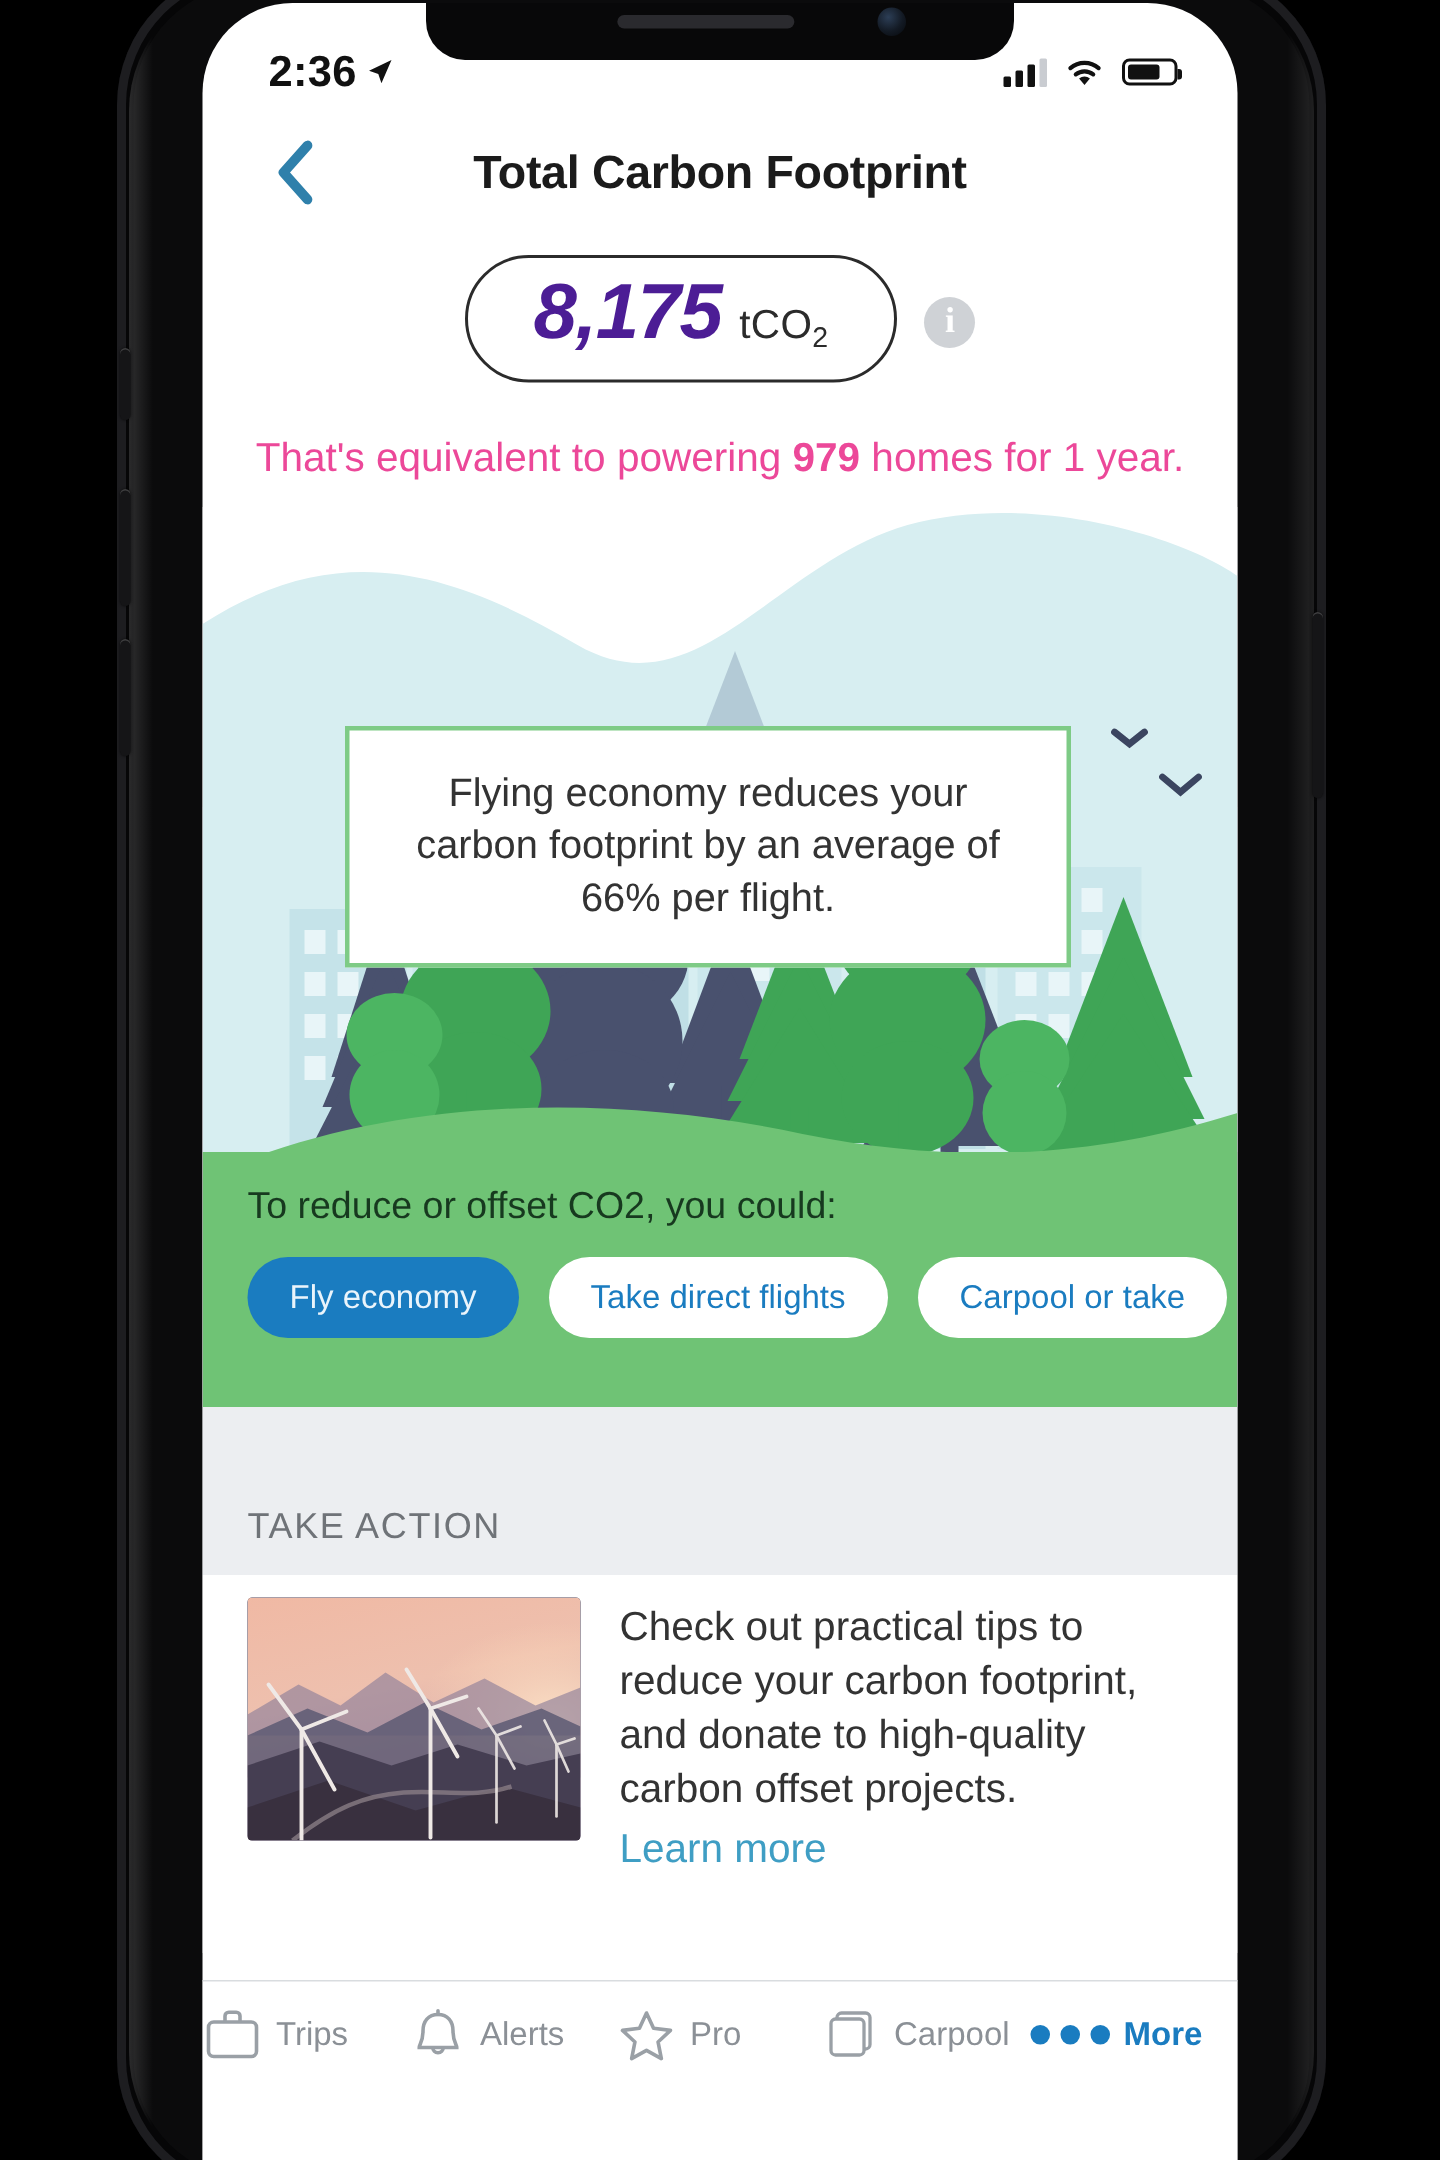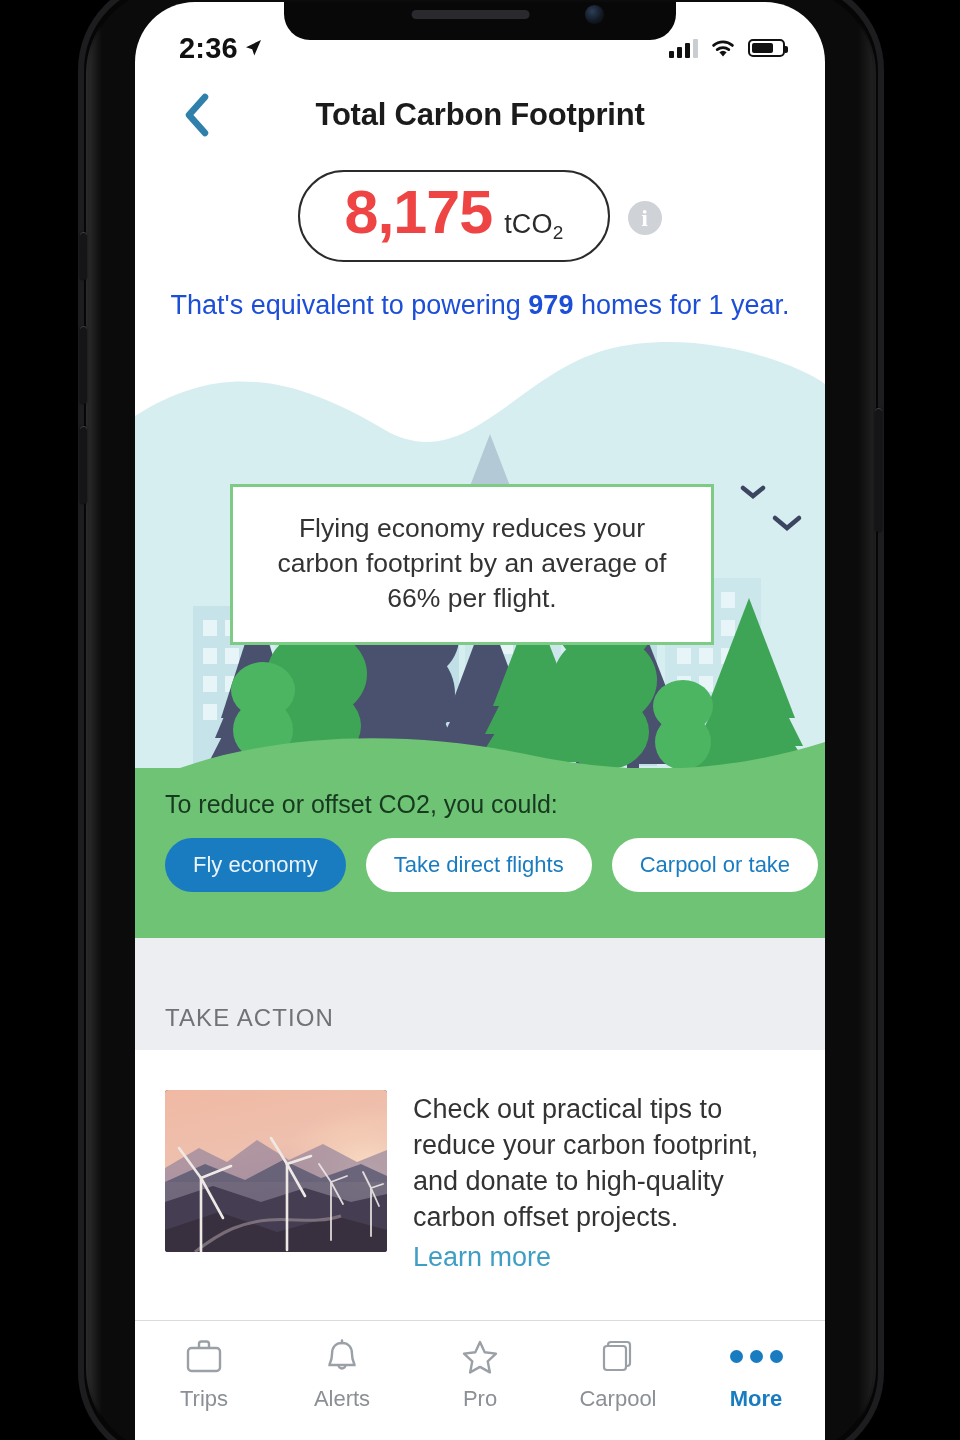--- a/index.html
+++ b/index.html
@@ -109,34 +109,34 @@
   
   .total-row {
     position: absolute; top: 168px; left: 0; width: 100%;
     display: flex; align-items: center; justify-content: center; gap: 18px; z-index: 25;
   }
   .total-pill {
     display: flex; align-items: baseline; gap: 12px;
     border: 2.6px solid #2b2b2b; border-radius: 58px;
     padding: 10px 44px 16px 44px; background: #fff;
   }
-  .total-value { font-size: 61px; font-weight: bold; color: #ef4444; letter-spacing: -1px; line-height: 1; }
+  .total-value { font-size: 52px; font-weight: bold; color: #4c1d95; letter-spacing: -1px; line-height: 1; font-style: italic; }
   .total-unit  { font-size: 27px; color: #2b2b2b; letter-spacing: .2px; }
   .total-unit sub { font-size: 19px; }
   .info-icon {
     width: 34px; height: 34px; border-radius: 50%;
     background: #cfd2d6; color: #fff;
     display: flex; align-items: center; justify-content: center;
     font-size: 24px; font-weight: bold; font-family: "Liberation Serif", serif;
     align-self: center; margin-top: 4px;
   }
 
   .equiv {
     position: absolute; top: 288px; left: 0; width: 100%;
-    text-align: center; font-size: 27px; color: #1d4ed8;
+    text-align: center; font-size: 27px; color: #ec4899;
   }
   .equiv b { font-weight: bold; }
 
   
   .illus {
     position: absolute; top: 336px; left: 0; width: 690px; height: 600px;
     overflow: hidden; background: #ffffff;
   }
   .illus svg { position: absolute; inset: 0; display: block; }
 
@@ -177,38 +177,38 @@
   .section-band {
     position: absolute; top: 936px; left: 0; width: 690px; height: 112px;
     background: #eceef1;
   }
   .section-label {
     position: absolute; left: 30px; bottom: 18px;
     font-size: 24px; color: #6f7378; letter-spacing: 1.1px;
   }
   .action-card {
     position: absolute; top: 1048px; left: 0; width: 690px; height: 252px;
-    background: #fff; padding: 40px 30px 0 30px; display: flex; gap: 26px;
+    background: #fff; padding: 15px 30px 0 30px; display: flex; gap: 26px;
   }
   .thumb {
     flex: 0 0 auto; width: 222px; height: 162px;
     border-radius: 3px; overflow: hidden; position: relative; background: #3a3550;
   }
   .thumb svg { display: block; width: 100%; height: 100%; }
   .action-text { flex: 1 1 auto; padding-top: 2px; }
   .action-desc { font-size: 27px; line-height: 1.33; color: #333; }
   .learn-more { margin-top: 6px; font-size: 27px; color: #3f9ec4; }
 
   
   .tabbar {
     position: absolute; bottom: 0; left: 0; width: 690px; height: 120px;
     background: #fff; border-top: 1.5px solid #d9dcdf;
     display: flex; align-items: flex-start; padding-top: 14px;
   }
-  .tab { flex: 1 1 0; display: flex; flex-direction: column; align-items: center; gap: 9px; }
+  .tab { flex: 1 1 0; display: flex; flex-direction: row; align-items: center; gap: 9px; }
   .tab-icon { height: 42px; display: flex; align-items: center; justify-content: center; }
   .tab-label { font-size: 22px; color: #8b9096; }
   .tab.active .tab-label { color: #1a7cc0; font-weight: bold; }
   .dots { display: flex; gap: 7px; }
   .dots i { width: 13px; height: 13px; border-radius: 50%; background: #1a7cc0; display: block; }
 </style>
 </head>
 <body>
 
 <div class="stage">

